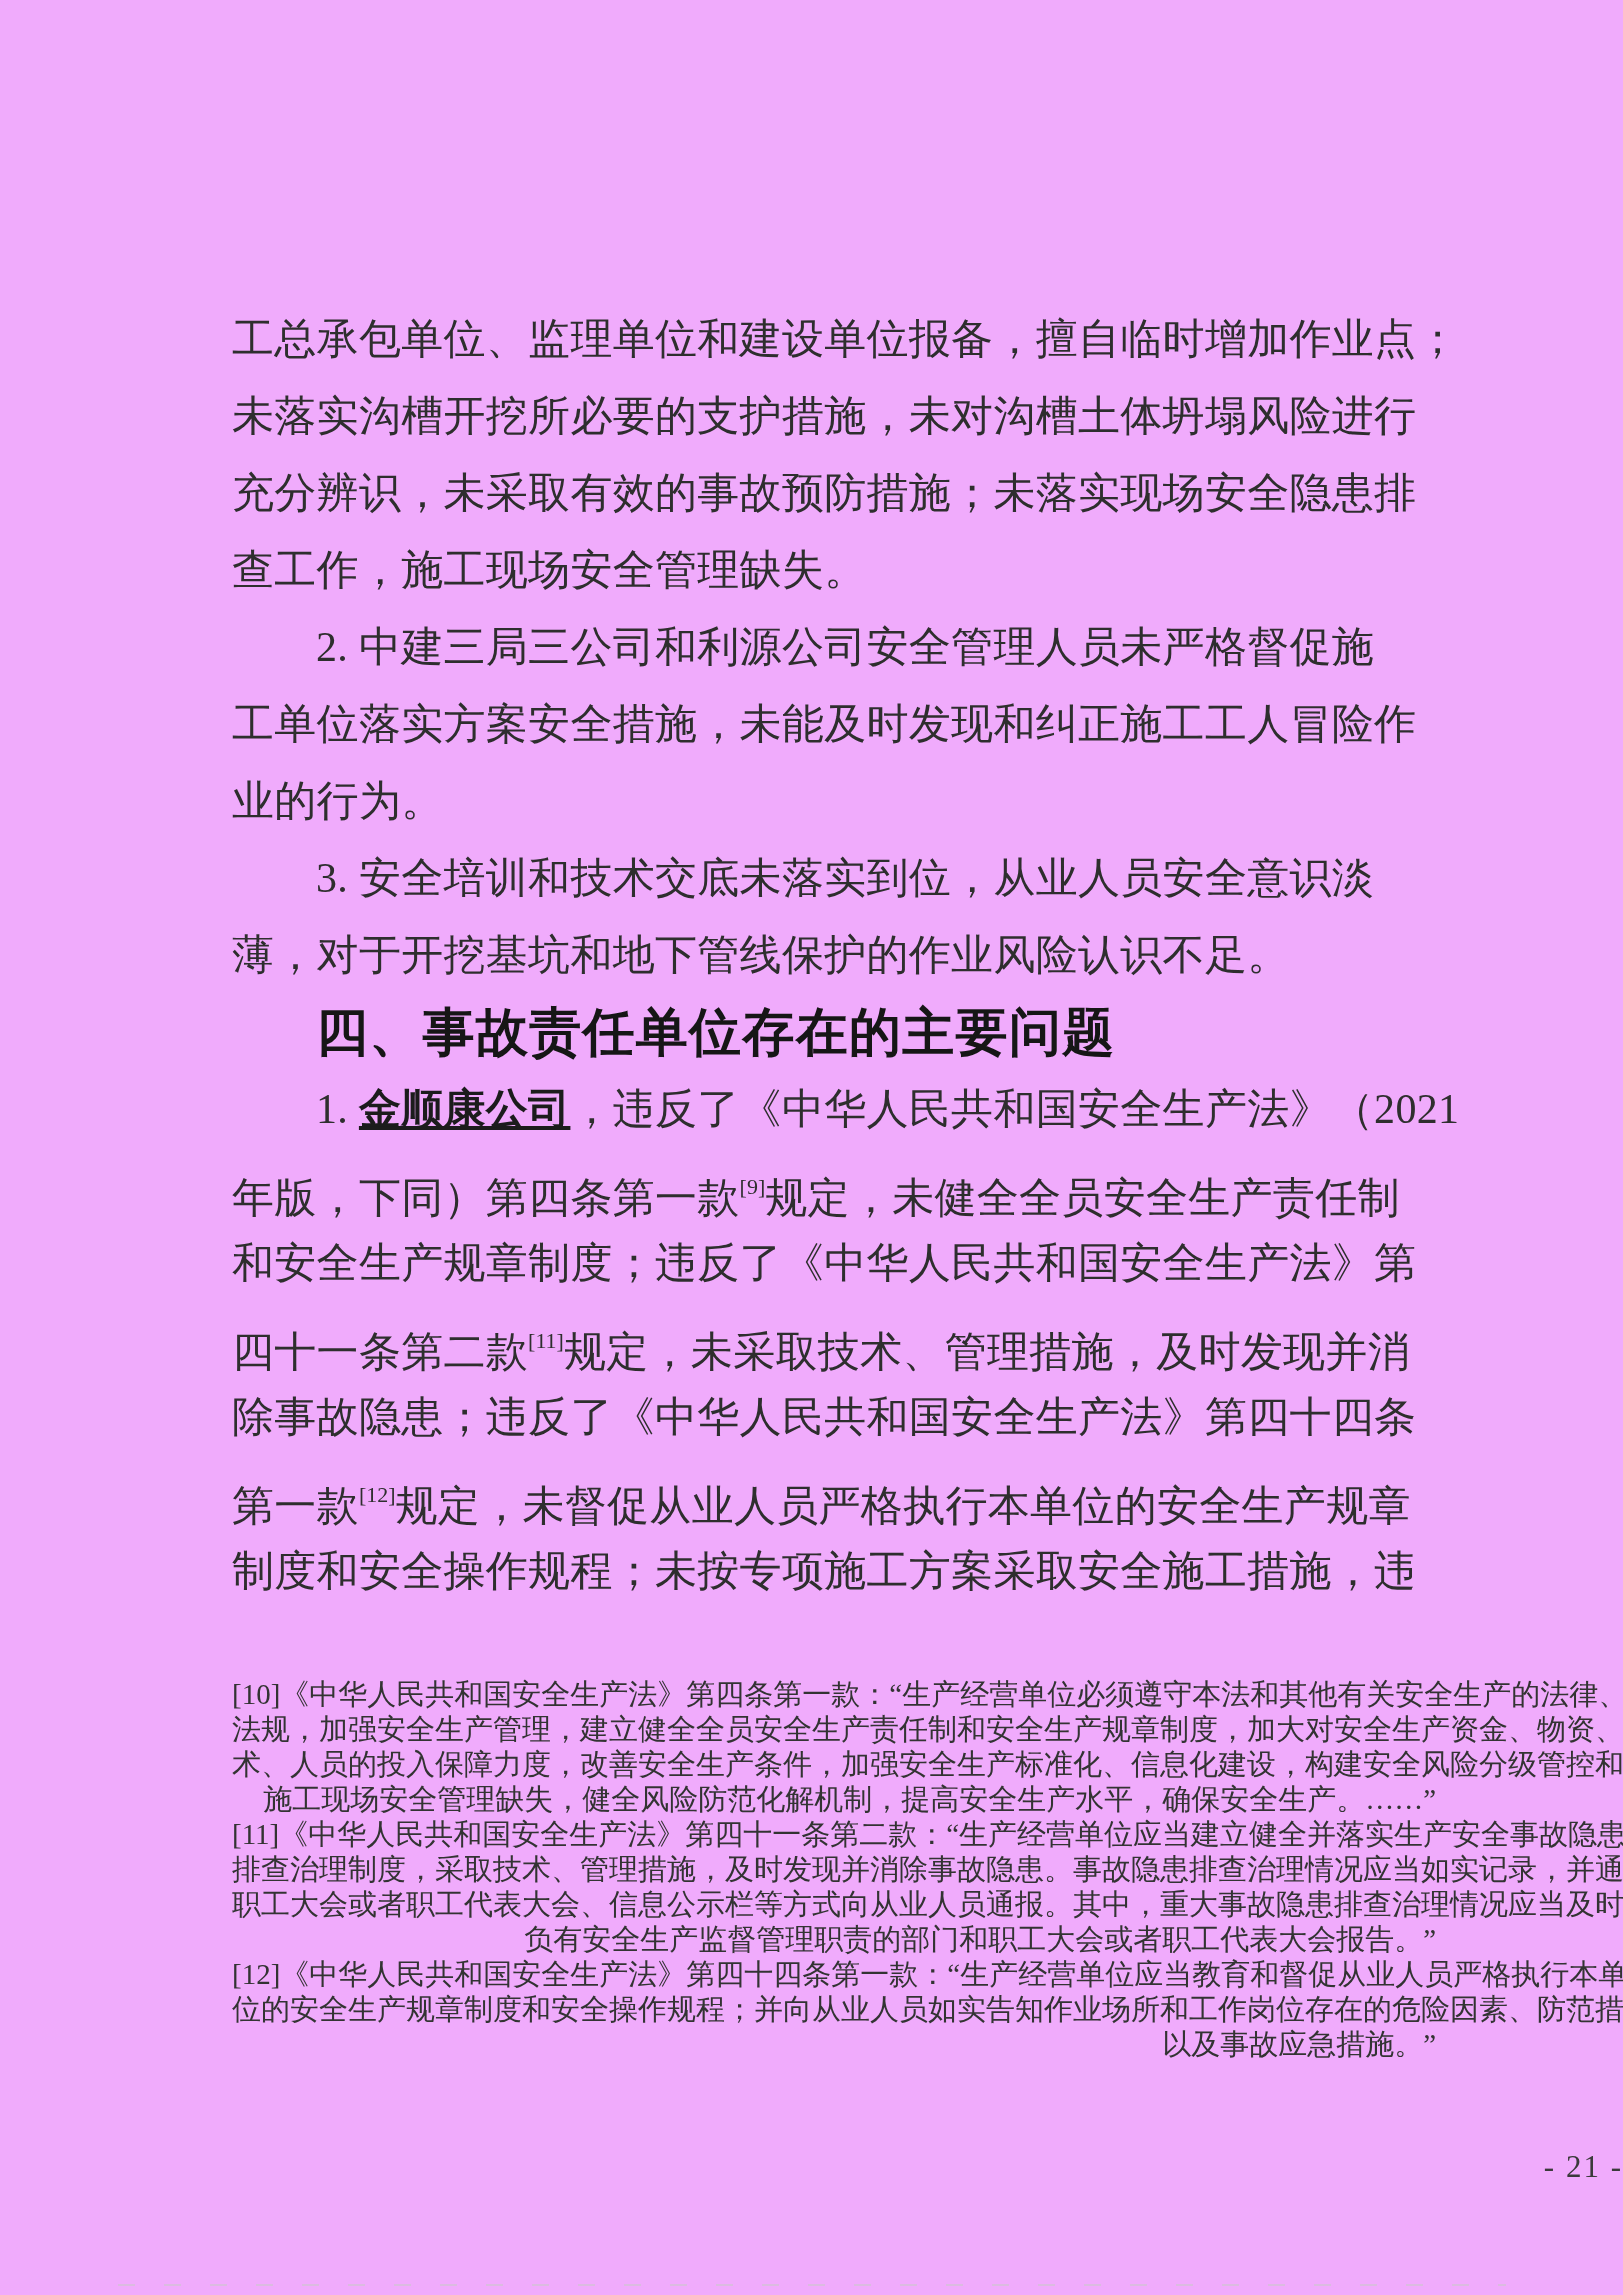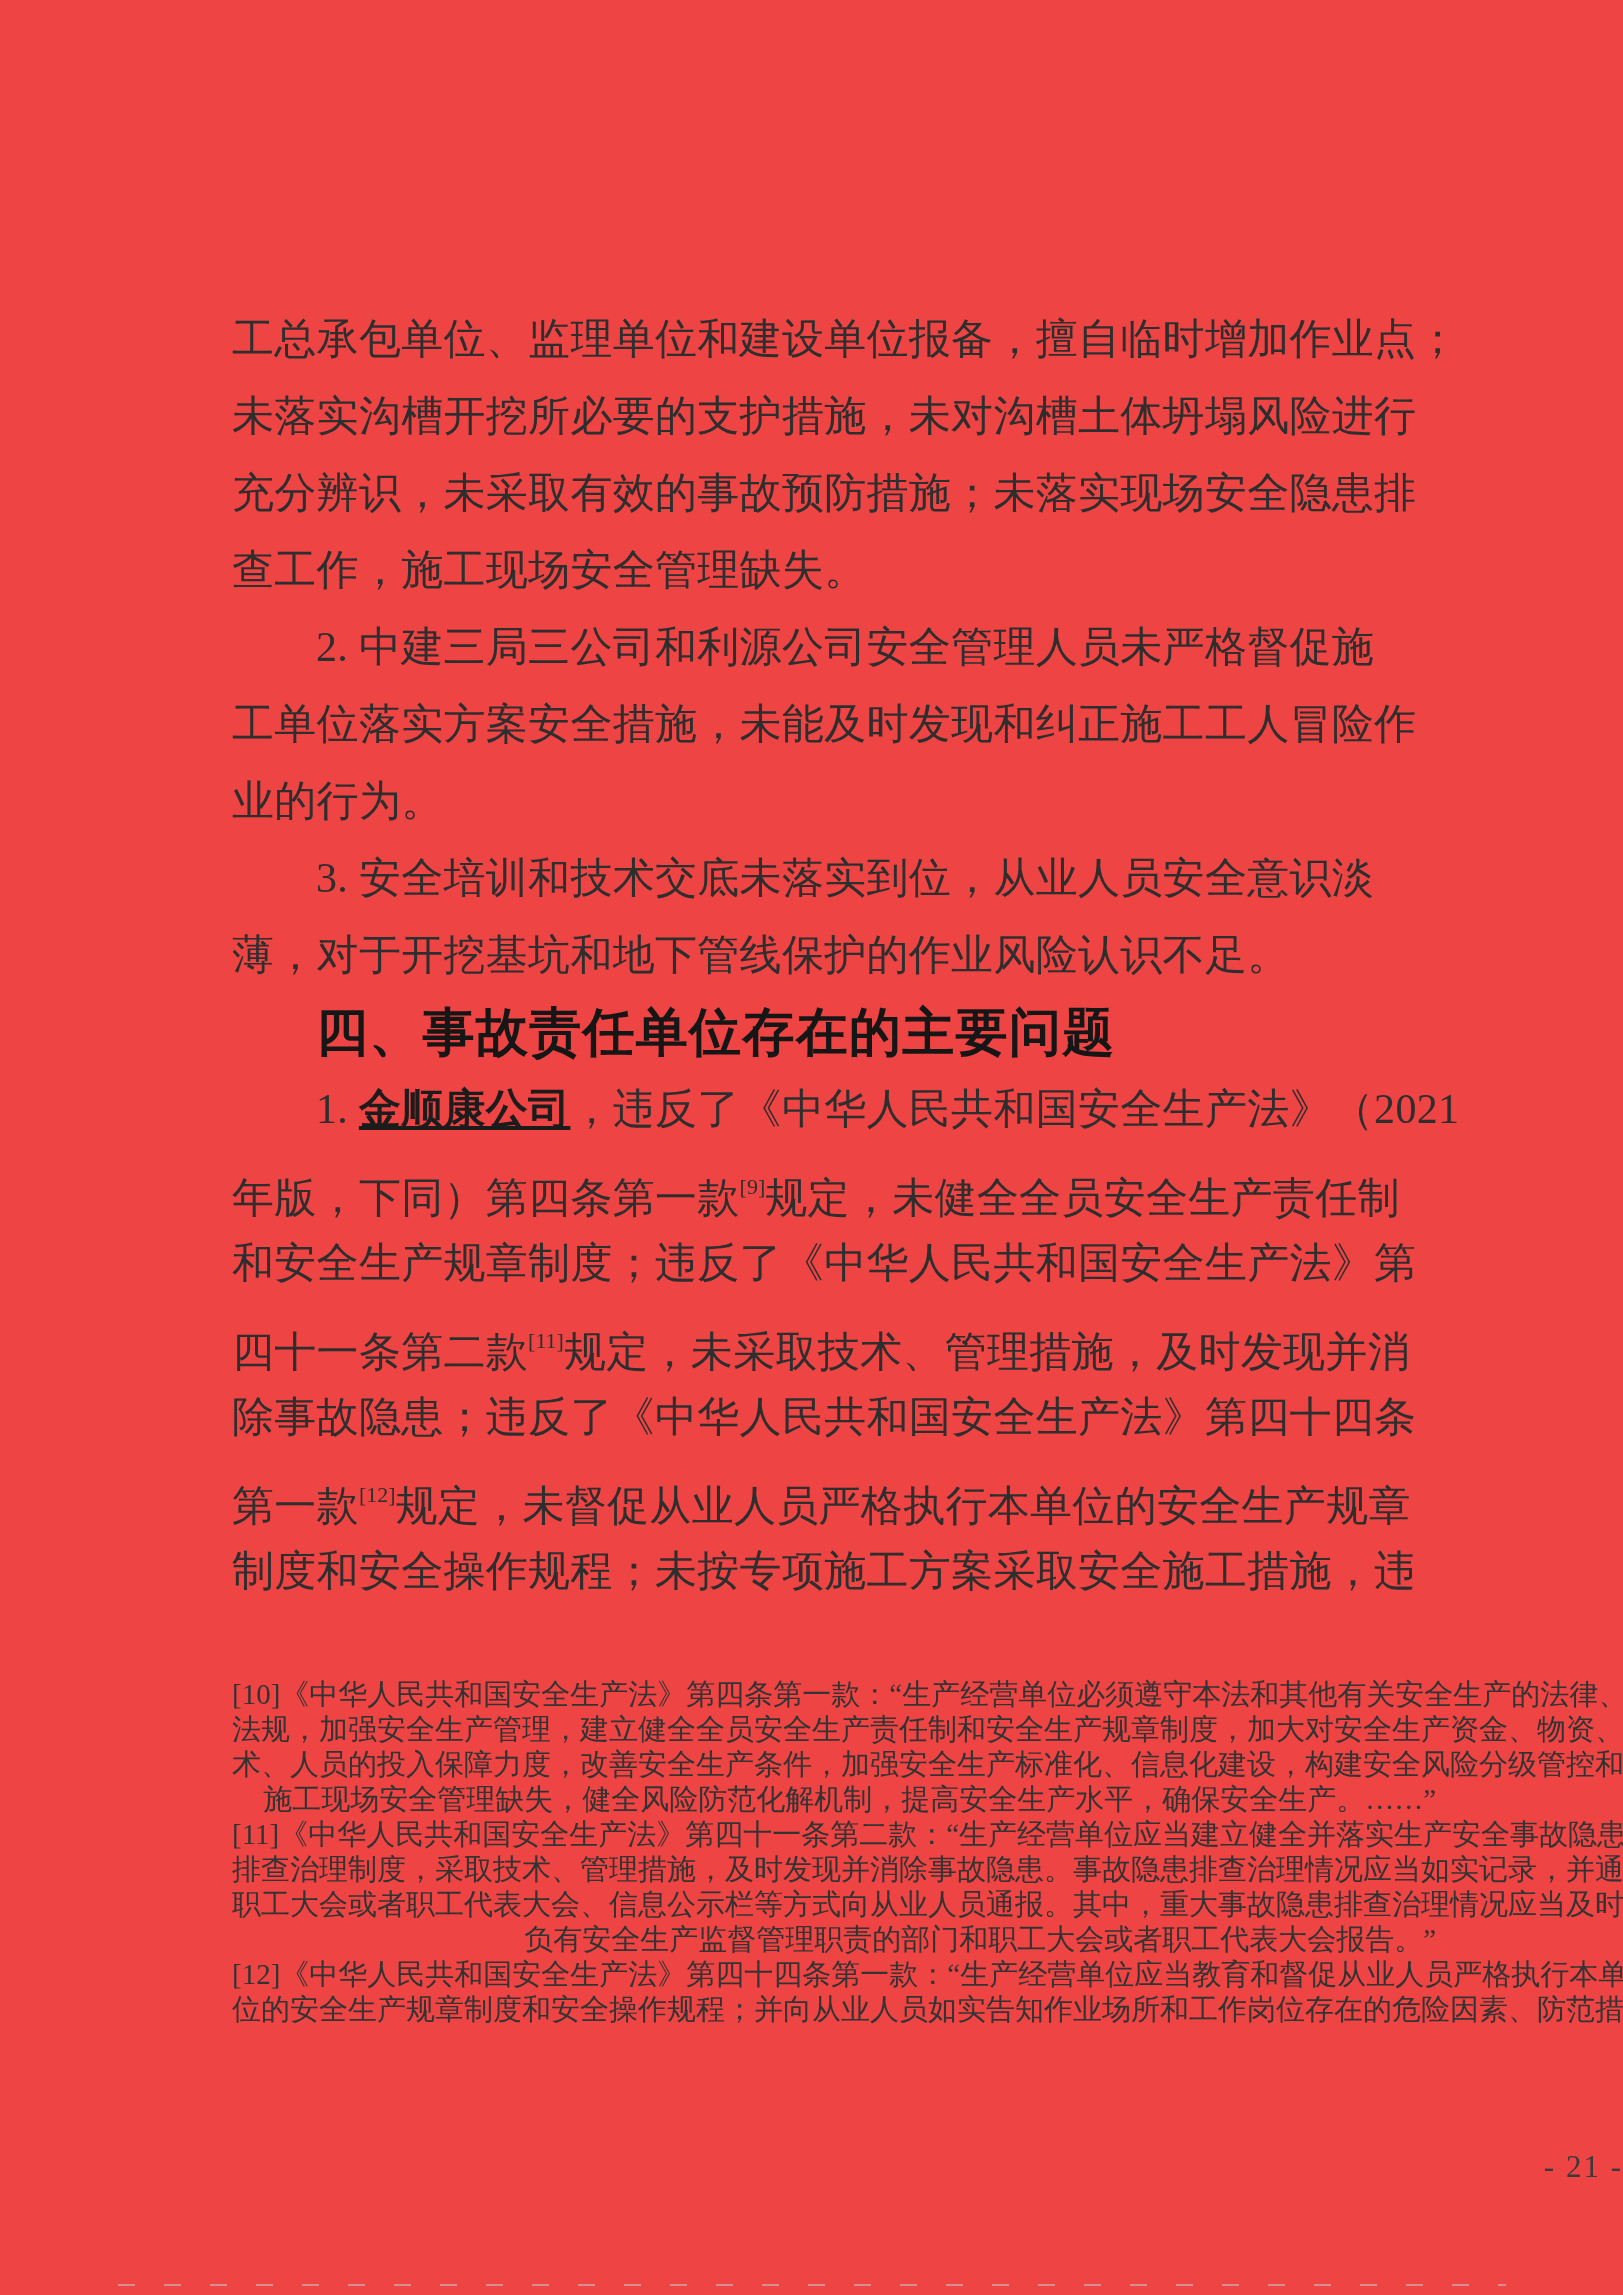--- a/index.html
+++ b/index.html
@@ -1,19 +1,19 @@
 <!DOCTYPE html>
 <html style="font-size:10.5px"><head>
 <meta charset="utf-8">
 <style>
   html,body{margin:0;padding:0;background:#e8e8e8;}
   .page{
     position:relative;
     width:1623px;height:2295px;
-    background:#ef4444;
+    background:#f0abfc;
     overflow:hidden;
     font-family:"Liberation Serif","DejaVu Serif",serif;
     color:#2e2e2e;
   }
   
   .body-block{
     position:absolute;
     left:232px;top:301px;width:1201px;
     font-size:42px;
     line-height:77px;
@@ -98,20 +98,21 @@
     <div class="fn-line"><span>[10]《中华人民共和国安全生产法》第四条第一款：“生产经营单位必须遵守本法和其他有关安全生产的法律、</span></div>
     <div class="fn-line"><span>法规，加强安全生产管理，建立健全全员安全生产责任制和安全生产规章制度，加大对安全生产资金、物资、技</span></div>
     <div class="fn-line"><span>术、人员的投入保障力度，改善安全生产条件，加强安全生产标准化、信息化建设，构建安全风险分级管控和隐</span></div>
     <div class="fn-line"><span>施工现场安全管理缺失，健全风险防范化解机制，提高安全生产水平，确保安全生产。……”</span></div>
     <div class="fn-line"><span>[11]《中华人民共和国安全生产法》第四十一条第二款：“生产经营单位应当建立健全并落实生产安全事故隐患</span></div>
     <div class="fn-line"><span>排查治理制度，采取技术、管理措施，及时发现并消除事故隐患。事故隐患排查治理情况应当如实记录，并通过</span></div>
     <div class="fn-line"><span>职工大会或者职工代表大会、信息公示栏等方式向从业人员通报。其中，重大事故隐患排查治理情况应当及时向</span></div>
     <div class="fn-line"><span>负有安全生产监督管理职责的部门和职工大会或者职工代表大会报告。”</span></div>
     <div class="fn-line"><span>[12]《中华人民共和国安全生产法》第四十四条第一款：“生产经营单位应当教育和督促从业人员严格执行本单</span></div>
     <div class="fn-line"><span>位的安全生产规章制度和安全操作规程；并向从业人员如实告知作业场所和工作岗位存在的危险因素、防范措施</span></div>
+    <div class="fn-line"><span>以及事故应急措施。”</span></div>
   </div>
 
   <div class="page-number">- 21 -</div>
 
   <div class="scan-artifact"></div>
 
 </div>
 
 
 </body></html>

